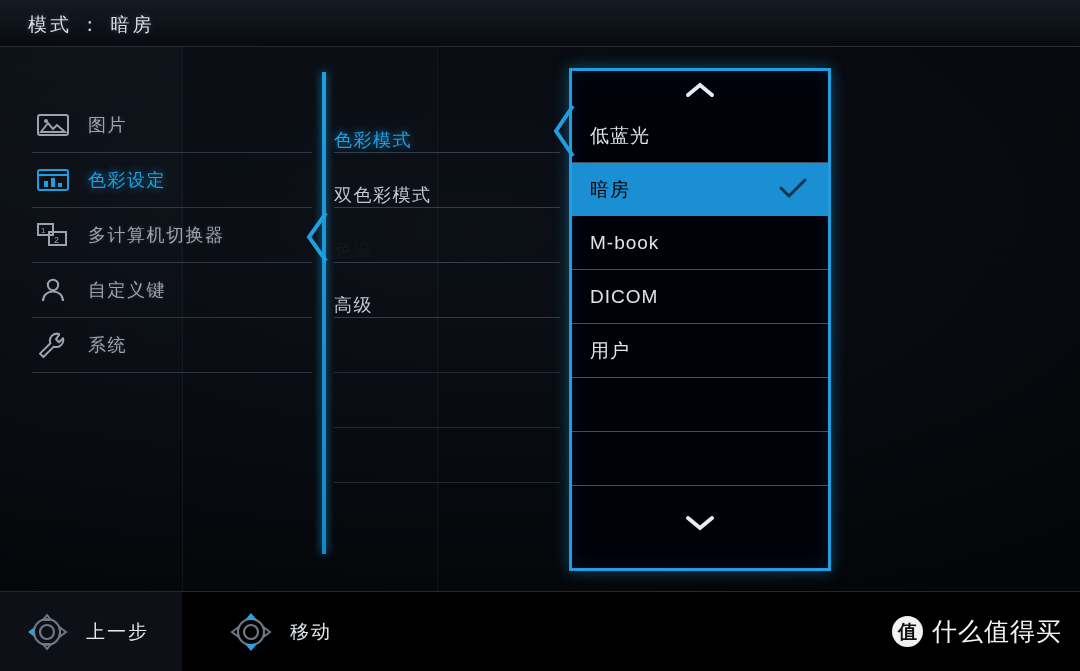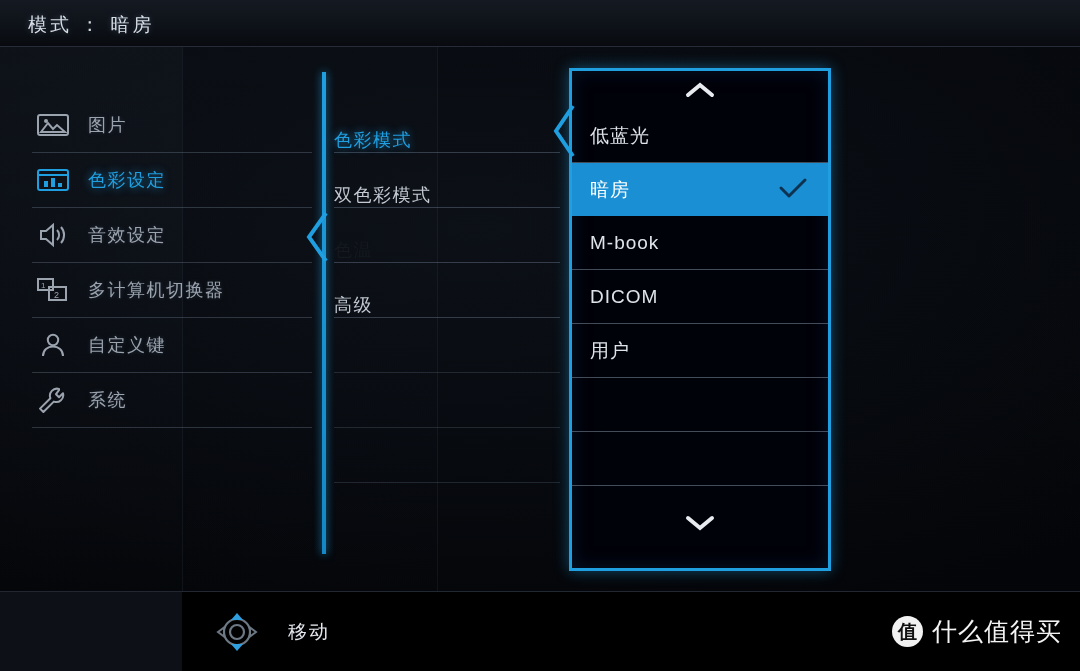--- a/index.html
+++ b/index.html
@@ -75,33 +75,33 @@
   }
   .panel-notch{position:absolute;left:-19px;top:34px;width:22px;height:52px;}
   .chev{height:38px;display:flex;align-items:center;justify-content:center;}
   .opt{
     position:relative;height:53px;display:flex;align-items:center;
     padding:0 18px;border-bottom:1px solid rgba(160,178,200,.42);
   }
   .opt .lbl{font-size:19px;color:#dfe4ea;letter-spacing:1px;}
   .opt.first{border-top:none;}
   .opt.sel{background:#1a8fd4;border-bottom:none;border-top:none;}
-  .opt.sel .lbl{color:#ffffff;text-shadow:none;font-family:Liberation Mono, monospace;}
+  .opt.sel .lbl{color:#000000;text-shadow:none;font-family:Liberation Mono, monospace;}
   .opt.empty .lbl{color:transparent;}
   .check{position:absolute;right:20px;top:14px;}
 
   
   .botrule{position:absolute;left:0;top:591px;width:1080px;height:1px;background:rgba(140,160,190,.22);}
   .botbar{position:absolute;left:0;top:592px;width:1080px;height:79px;background:#000;}
   .botbar .shade{position:absolute;left:0;top:0;width:182px;height:79px;background:rgba(24,30,40,.55);}
   .hint{position:absolute;top:14px;height:52px;display:flex;align-items:center;}
   .hint .pad{width:58px;height:52px;position:relative;flex:0 0 auto;}
   .hint .ht{font-size:19px;color:#e4e8ee;letter-spacing:2px;margin-left:10px;}
   .hint.h1{left:18px;}
-  .hint.h2{left:208px;gap:12px;}
+  .hint.h2{left:222px;}
   .hint.h3{left:408px;}
 
   
   .wm{position:absolute;right:18px;top:615px;display:flex;align-items:center;}
   .wm-logo{
     width:31px;height:31px;border-radius:50%;background:#f2f2f2;color:#111;
     font-size:19px;display:flex;align-items:center;justify-content:center;
     font-weight:bold;
   }
   .wm-txt{margin-left:9px;font-size:25px;color:#f4f4f4;letter-spacing:1px;}
@@ -141,30 +141,20 @@
           <rect x="3" y="3" width="30" height="20" rx="2" fill="none" stroke="#9aa3ae" stroke-width="2"></rect>
           <path d="M3 8h30" stroke="#9aa3ae" stroke-width="2"></path>
           <rect class="f" x="9" y="14" width="4" height="6" fill="#9aa3ae"></rect>
           <rect class="f" x="16" y="11" width="4" height="9" fill="#9aa3ae"></rect>
           <rect class="f" x="23" y="16" width="4" height="4" fill="#9aa3ae"></rect>
         </svg>
       </span>
       <span class="lbl">色彩设定</span>
     </div>
 
-    <div class="side-row">
-      <span class="ico">
-        <svg width="36" height="26" viewBox="0 0 36 26">
-          <path d="M6 9h5l7-6v20l-7-6H6z" fill="none" stroke="#9aa3ae" stroke-width="2"></path>
-          <path d="M22 8a7 7 0 010 10" fill="none" stroke="#9aa3ae" stroke-width="2"></path>
-          <path d="M26 5a12 12 0 010 16" fill="none" stroke="#9aa3ae" stroke-width="2"></path>
-        </svg>
-      </span>
-      <span class="lbl">音效设定</span>
-    </div>
 
     <div class="side-row">
       <span class="ico">
         <svg width="36" height="26" viewBox="0 0 36 26">
           <rect x="3" y="2" width="15" height="11" fill="none" stroke="#9aa3ae" stroke-width="2"></rect>
           <rect x="14" y="10" width="17" height="13" fill="none" stroke="#9aa3ae" stroke-width="2"></rect>
           <text x="6" y="11" font-size="8" fill="#9aa3ae" font-family="sans-serif">1</text>
           <text x="19" y="21" font-size="9" fill="#9aa3ae" font-family="sans-serif">2</text>
         </svg>
       </span>
@@ -273,20 +263,33 @@
       <svg width="30" height="16" viewBox="0 0 30 16">
         <path d="M3 3l12 10L27 3" fill="none" stroke="#e8ecf1" stroke-width="4" stroke-linecap="round"></path>
       </svg>
     </div>
   </div>
 
   <div class="botrule"></div>
   <div class="botbar">
     <div class="shade"></div>
 
+    <div class="hint h1">
+      <span class="pad">
+        <svg width="58" height="52" viewBox="0 0 58 52">
+          <circle cx="29" cy="26" r="13" fill="none" stroke="#6d7885" stroke-width="2.2"></circle>
+          <circle cx="29" cy="26" r="7" fill="none" stroke="#6d7885" stroke-width="2.2"></circle>
+          <path d="M29 9l-4 5h8z" fill="none" stroke="#6d7885" stroke-width="2"></path>
+          <path d="M29 43l-4-5h8z" fill="none" stroke="#6d7885" stroke-width="2"></path>
+          <path d="M48 26l-6-4.5v9z" fill="none" stroke="#6d7885" stroke-width="2"></path>
+          <path d="M10 26l6-4.5v9z" fill="#2f9fe0"></path>
+        </svg>
+      </span>
+      <span class="ht">上一步</span>
+    </div>
 
     <div class="hint h2">
       <span class="pad">
         <svg width="58" height="52" viewBox="0 0 58 52">
           <circle cx="29" cy="26" r="13" fill="none" stroke="#6d7885" stroke-width="2.2"></circle>
           <circle cx="29" cy="26" r="7" fill="none" stroke="#6d7885" stroke-width="2.2"></circle>
           <path d="M29 7l-6 7h12z" fill="#2f9fe0"></path>
           <path d="M29 45l-6-7h12z" fill="#2f9fe0"></path>
           <path d="M48 26l-6-4.5v9z" fill="none" stroke="#6d7885" stroke-width="2"></path>
           <path d="M10 26l6-4.5v9z" fill="none" stroke="#6d7885" stroke-width="2"></path>

